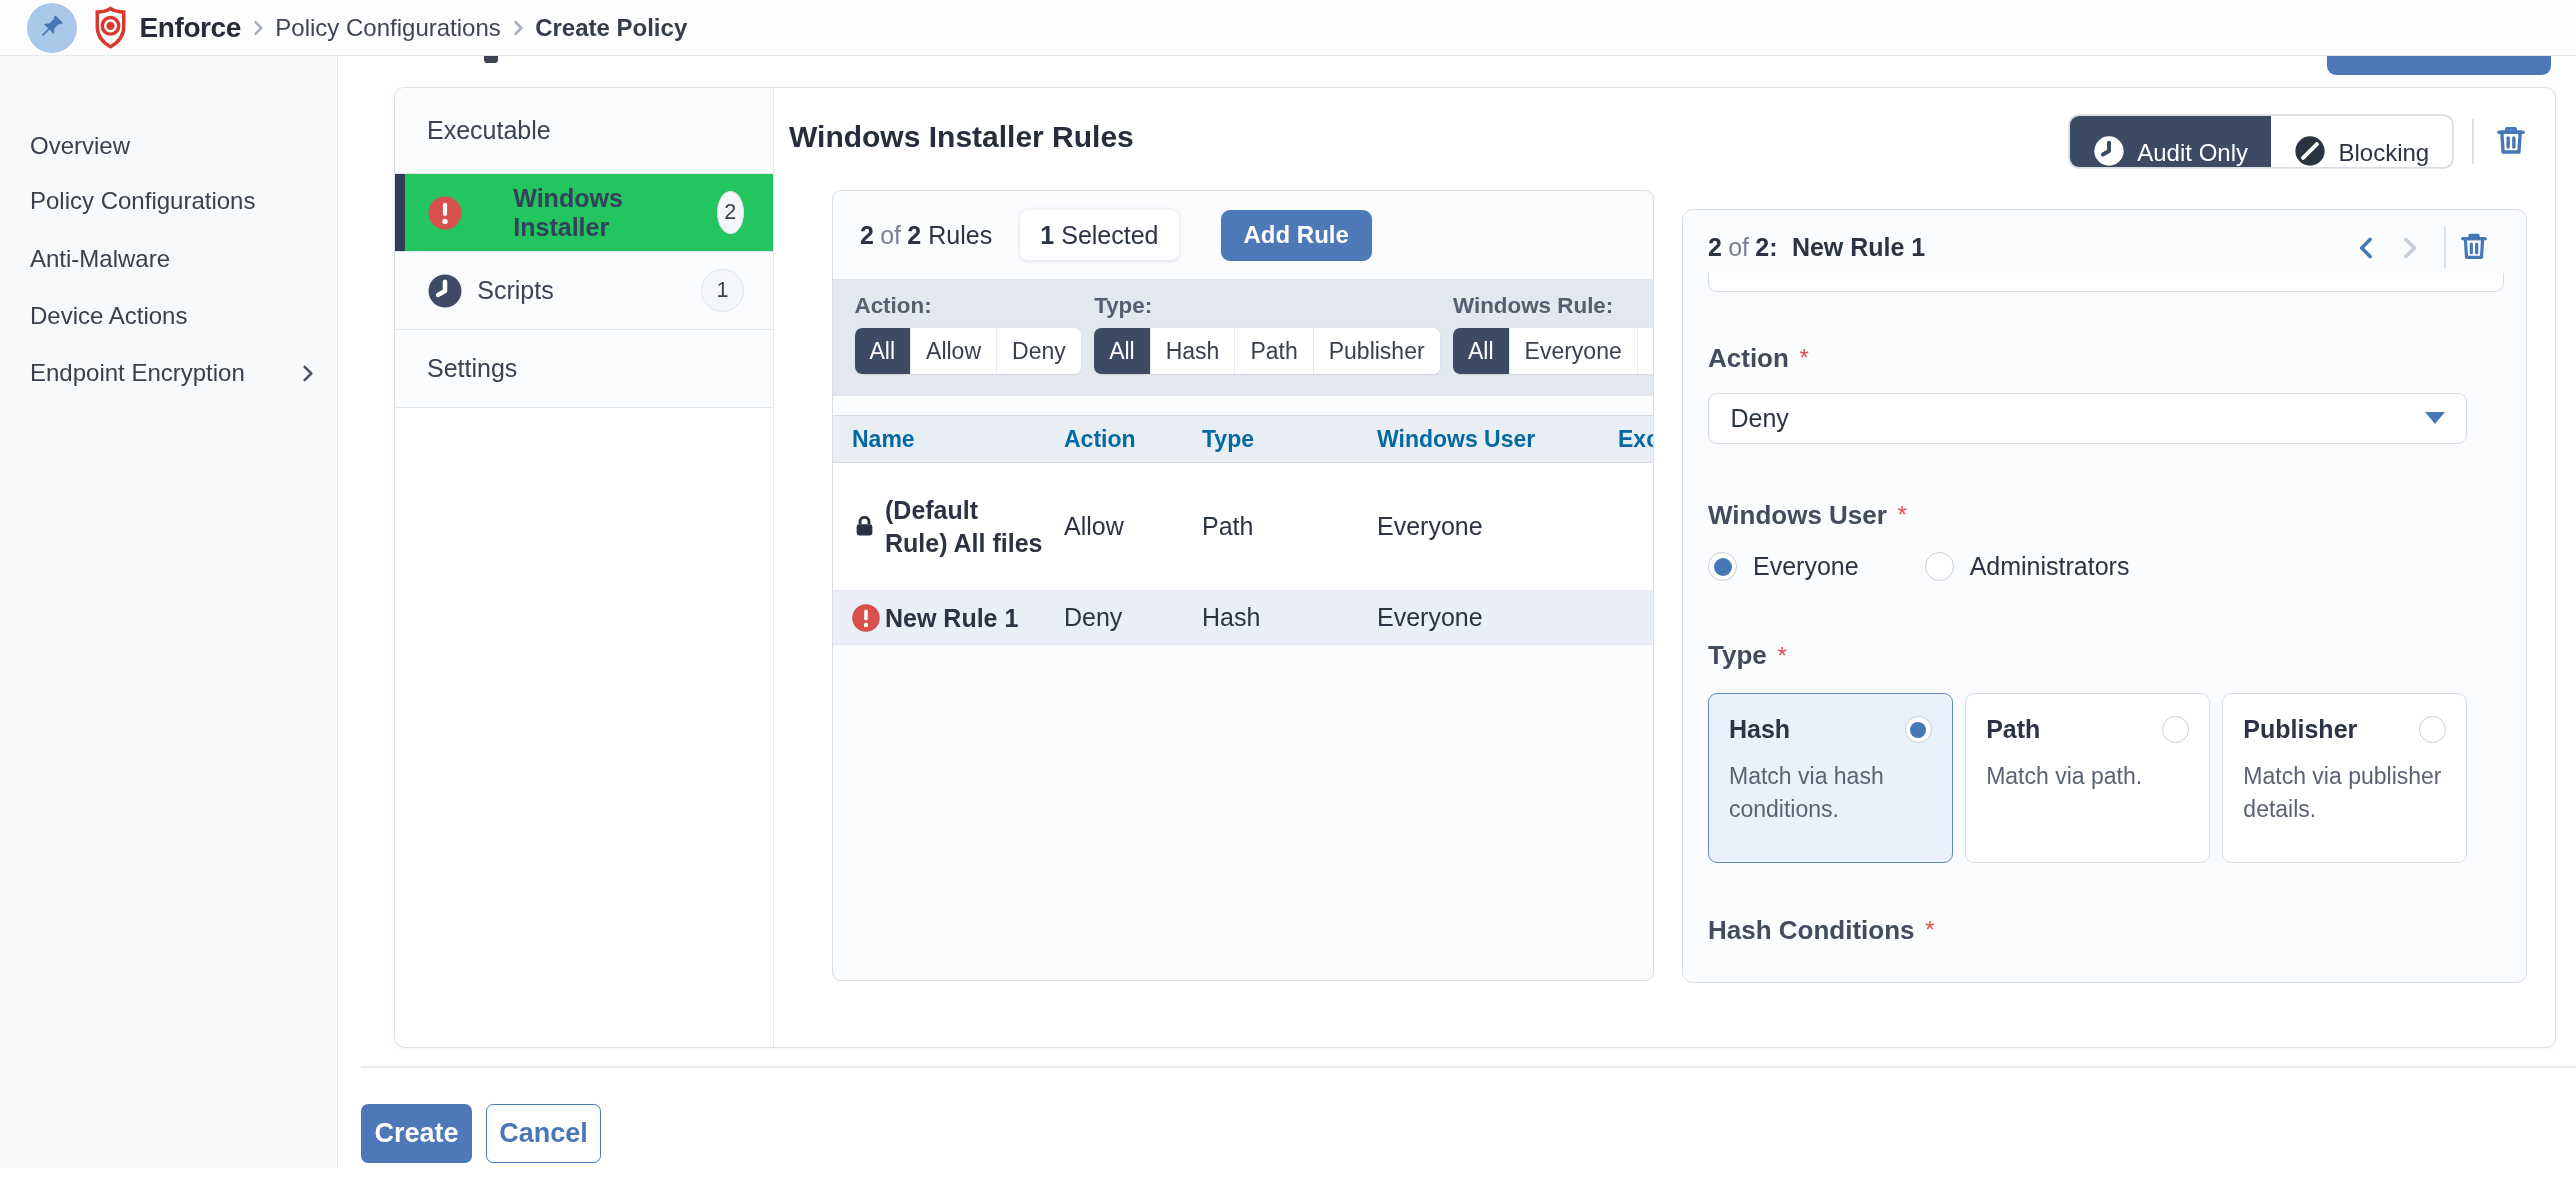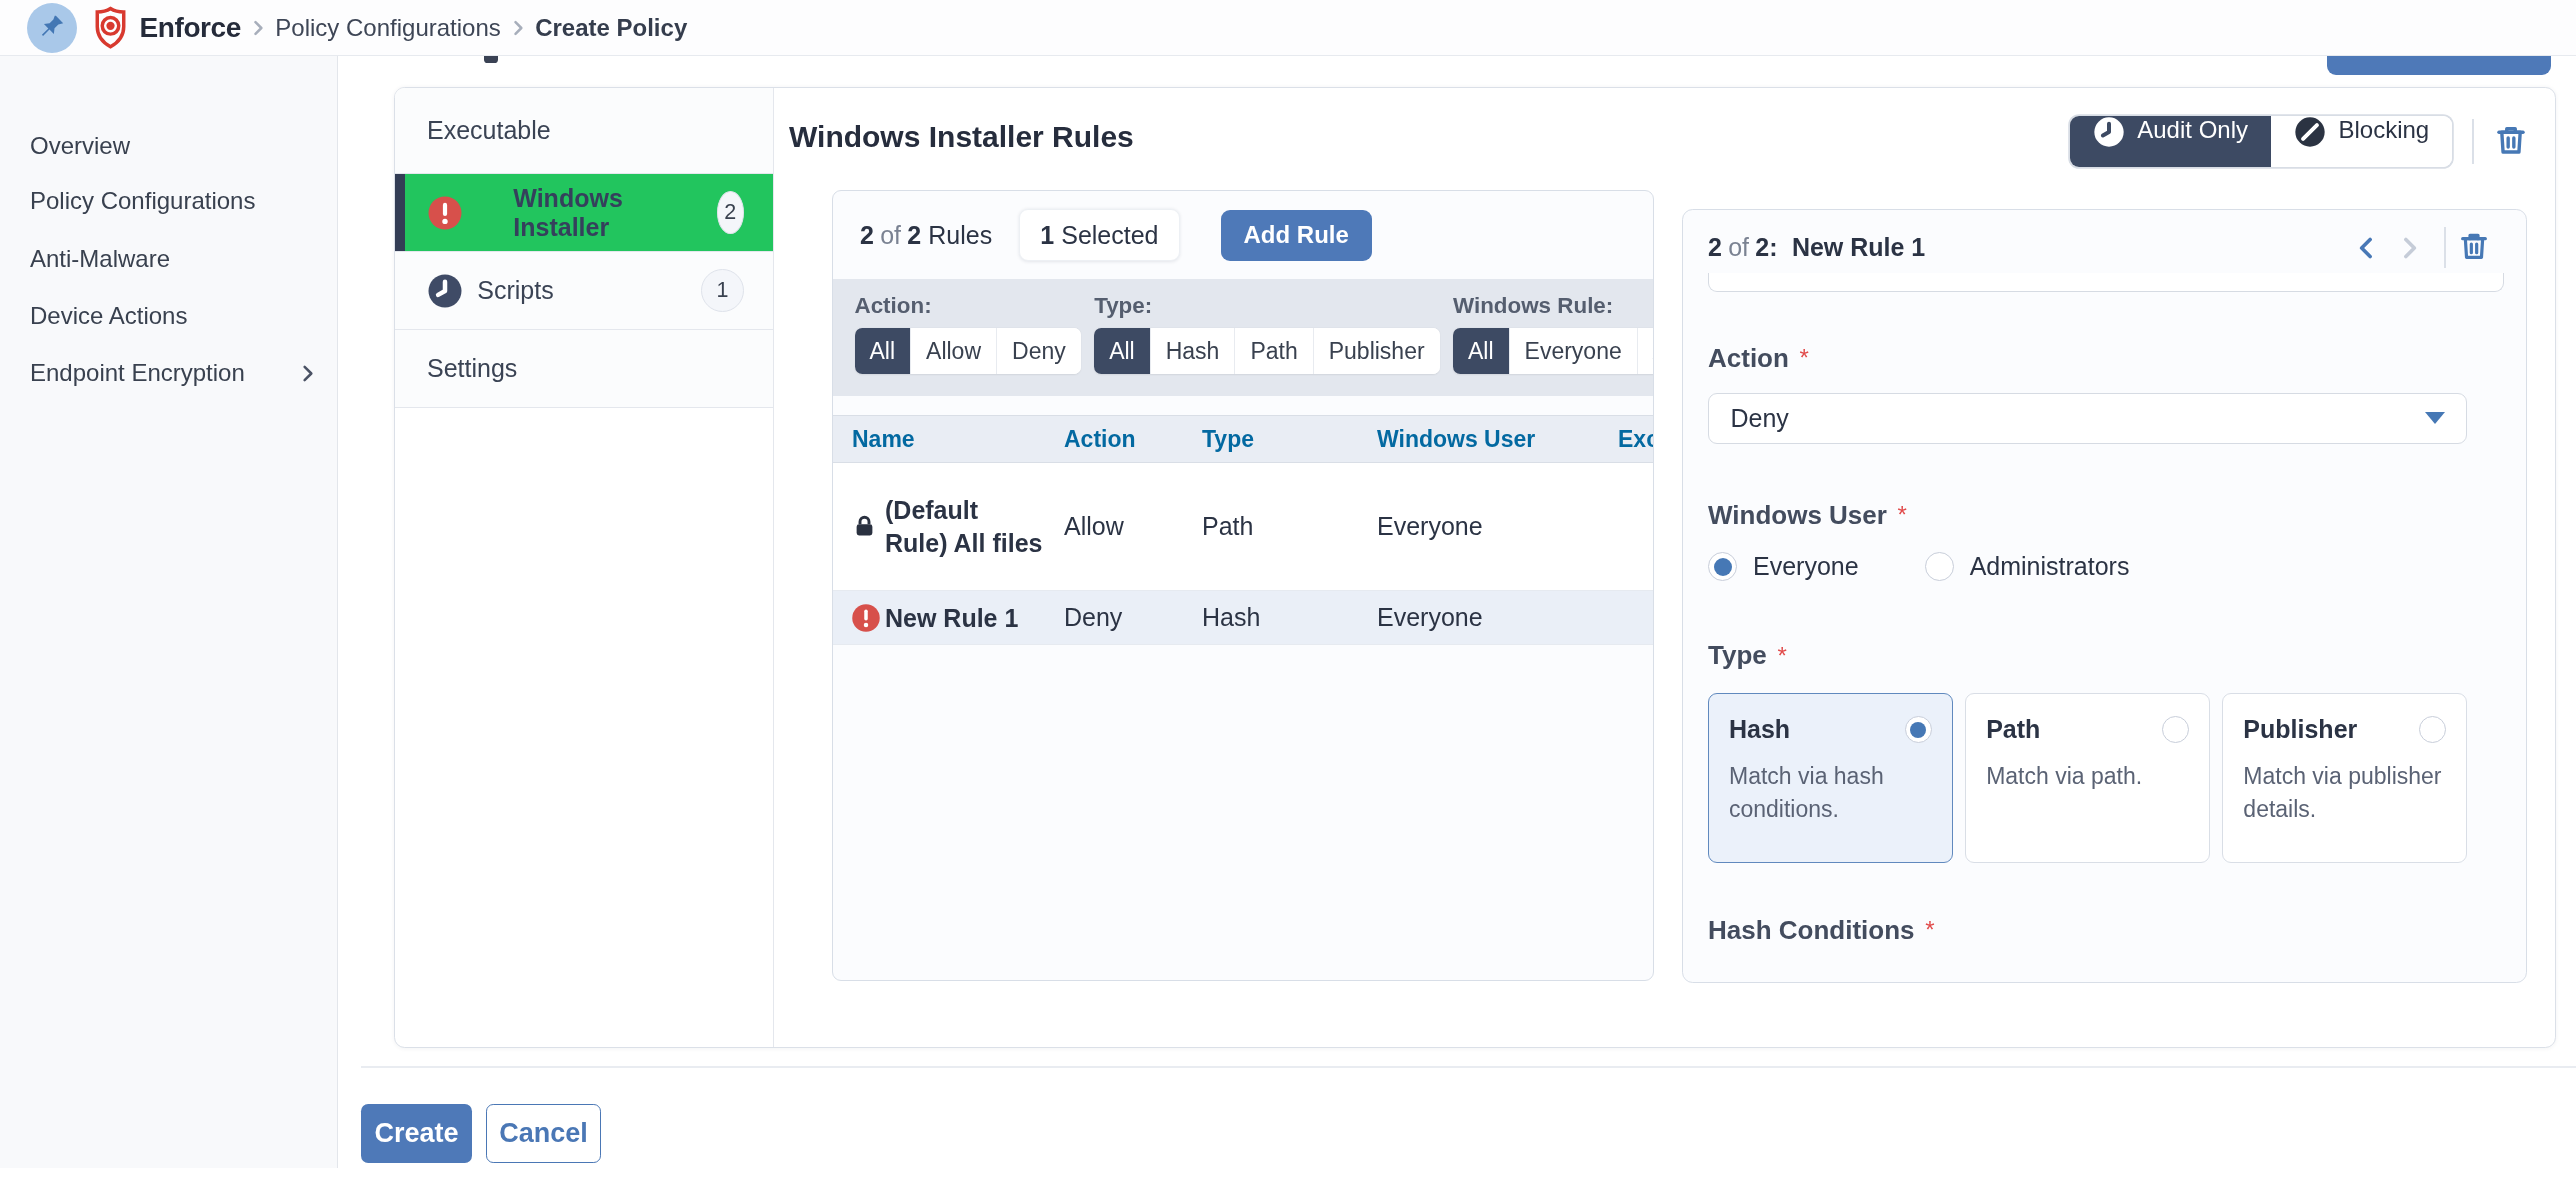--- a/index.html
+++ b/index.html
@@ -46,21 +46,21 @@
   .ptab .tab-icon{margin-right:14.3px;display:flex;align-items:center;}
   .ptab .grow{flex:1;}
   .badge{width:41px;height:41px;border-radius:50%;background:#F4F6FA;border:1.8px solid #DFE3EB;
     display:flex;align-items:center;justify-content:center;font-size:21.5px;color:#39414F;margin-right:29px;font-weight:400;}
 
   
   .content-title{position:absolute;left:394px;top:32px;font-size:30px;font-weight:700;color:#262D3D;}
   .mode-area{position:absolute;top:28px;right:27px;display:flex;align-items:center;}
   .mode-toggle{display:flex;height:51px;border-radius:9px;overflow:hidden;
     box-shadow:0 0 0 1.8px #D8DDE5;}
-  .mode-opt{display:flex;align-items:flex-start;padding:0 23px;font-size:24px;cursor:pointer;}
+  .mode-opt{display:flex;align-items:flex-end;padding:0 23px;font-size:24px;cursor:pointer;}
   .mode-opt .m-icon{margin-right:12.5px;display:flex;}
   .mode-opt.sel{background:#3D4A63;color:#fff;}
   .mode-opt.unsel{background:#fff;color:#2B3344;}
   .v-div{width:1.8px;height:45px;background:#DBE0E8;margin:0 20px;}
   .icon-btn{display:flex;align-items:center;justify-content:center;cursor:pointer;background:none;border:none;padding:0;}
 
   
   .rules-panel{position:absolute;left:437px;top:102px;width:820px;height:789px;background:#FBFCFE;
     border:1.8px solid #D8DEE7;border-radius:9px;overflow:hidden;}
   .rules-toolbar{height:88px;display:flex;align-items:center;padding:0 20px 0 27px;}

